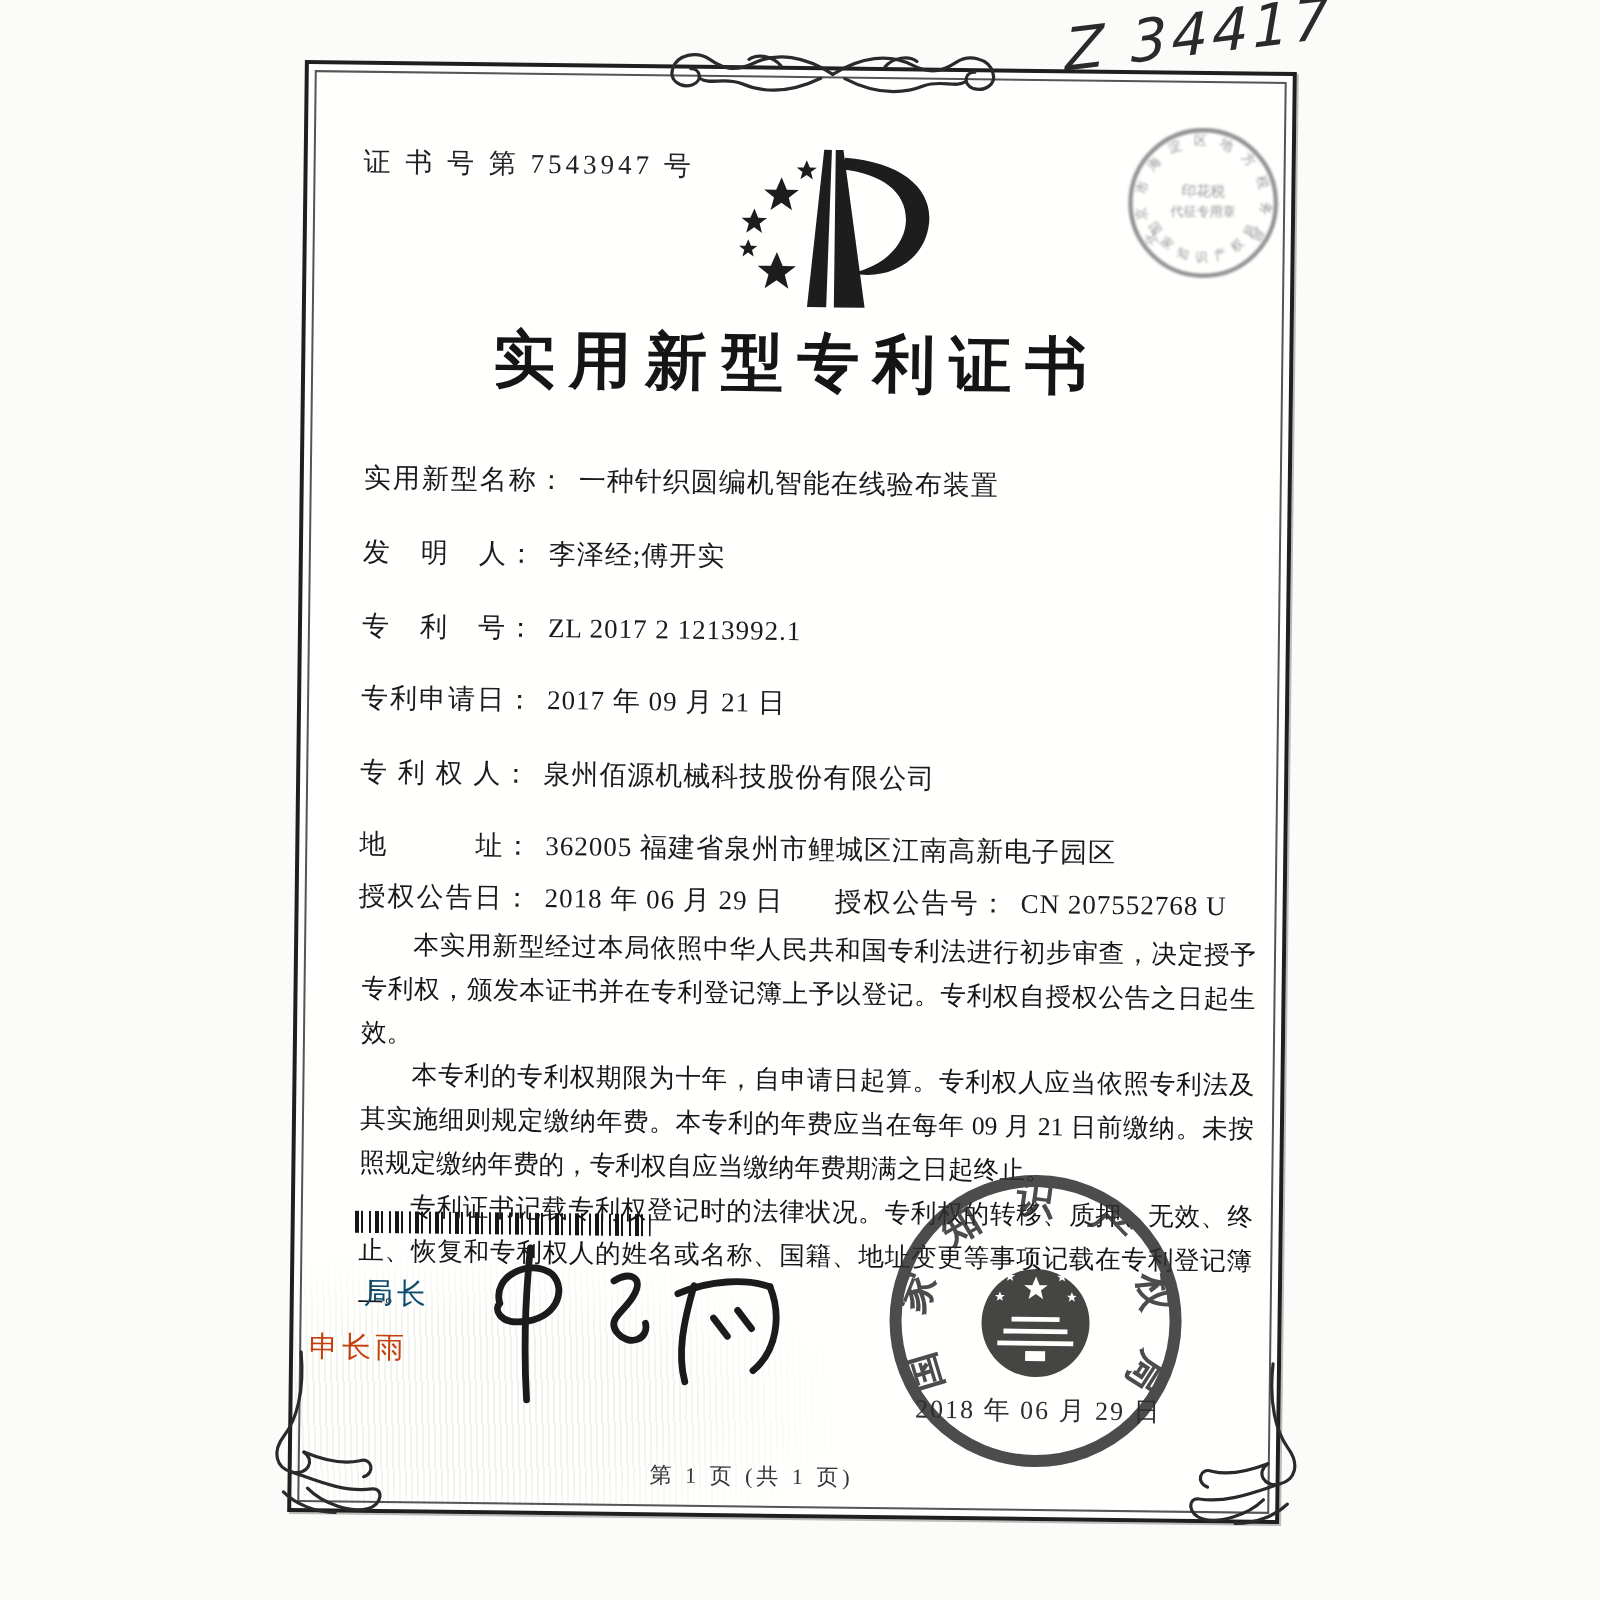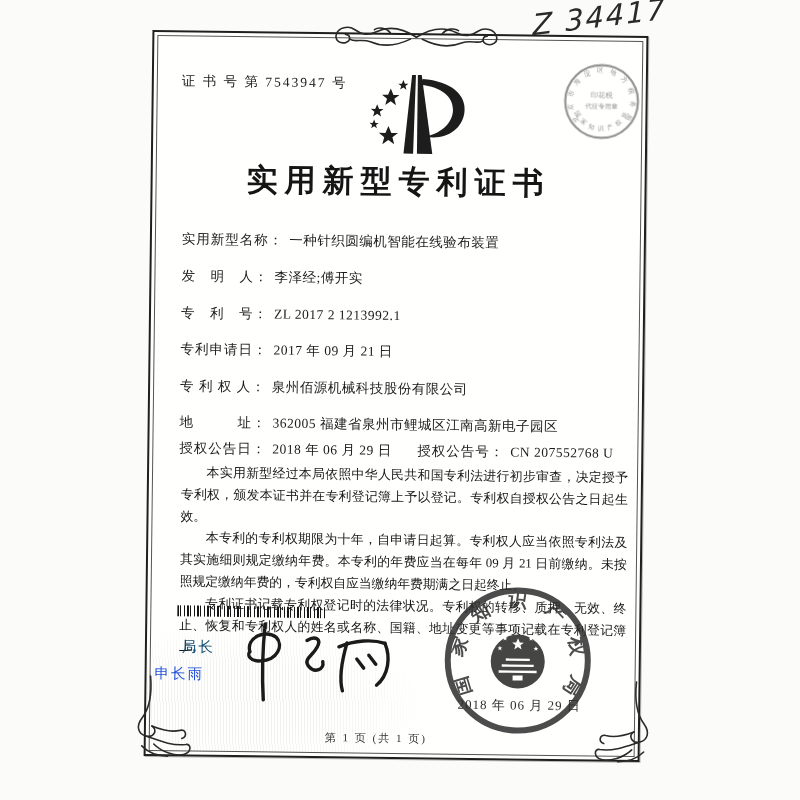--- a/index.html
+++ b/index.html
@@ -36,21 +36,21 @@
   .paras{
     position:absolute;left:32px;top:430px;width:447px;
     font-size:12.8px;line-height:21.8px;text-align:justify;color:#161616;
   }
   .paras p{margin:0;text-indent:2em;}
   .barcode{
     position:absolute;left:30px;top:573px;width:148px;height:11px;
     background:repeating-linear-gradient(90deg,#161616 0 2px,transparent 2px 3px,#161616 3px 4px,transparent 4px 7px,#161616 7px 8px,transparent 8px 10px);
   }
   .chief-title{position:absolute;left:35px;top:605px;font-size:14.5px;letter-spacing:2px;color:#0c4a6e;font-family:Liberation Sans, sans-serif;}
-  .chief-name{position:absolute;left:8px;top:632px;font-size:14.5px;letter-spacing:2px;color:#1d4ed8;font-family:"Liberation Sans","DejaVu Sans",sans-serif;}
+  .chief-name{position:absolute;left:8px;top:632px;font-size:14.5px;letter-spacing:2px;color:#c2410c;font-family:"Liberation Sans","DejaVu Sans",sans-serif;}
   .signature{position:absolute;left:88px;top:578px;width:170px;height:100px;}
   .seal{position:absolute;left:295px;top:548px;width:152px;height:152px;opacity:.92;}
   .seal-date{
     position:absolute;left:298px;top:660px;width:150px;text-align:center;
     font-size:13px;letter-spacing:1px;color:#2e2e2e;z-index:5;
   }
   .footer{
     position:absolute;left:0;top:696px;width:460px;text-align:center;
     font-size:11px;letter-spacing:2px;color:#333;
   }

